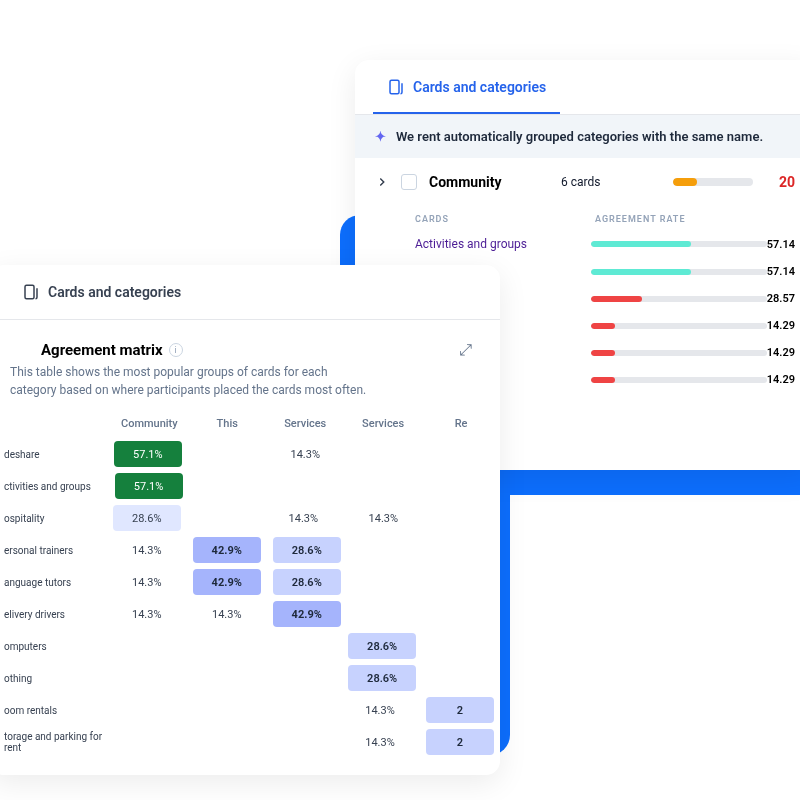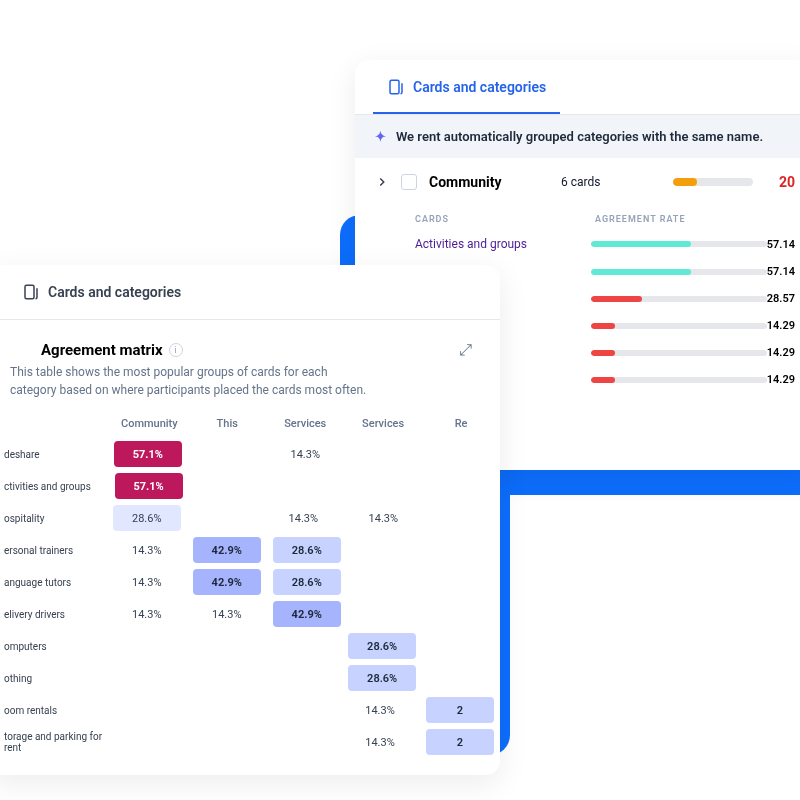--- a/index.html
+++ b/index.html
@@ -54,21 +54,21 @@
 .mh-label { width: 130px; padding-left: 14px; }
 .mh-col { width: 85px; text-align: center; color: #64748b; font-weight: 500; }
 .matrix-row { display: flex; align-items: center; padding: 3px 0; }
 .mr-label { width: 130px; padding-left: 14px; color: #374151; font-size: 10px; }
 .mr-col { width: 85px; text-align: center; padding: 0 6px; }
 .cell { display: inline-flex; align-items: center; justify-content: center; width: 68px; height: 26px; border-radius: 4px; font-size: 11px; }
 .cell.lv0 { background: transparent; color: #374151; }
 .cell.lv1 { background: #e0e7ff; color: #374151; }
 .cell.lv2 { background: #c7d2fe; color: #1e293b; font-weight: 600; }
 .cell.lv3 { background: #a5b4fc; color: #1e293b; font-weight: 700; }
-.cell.lv4 { background: #be185d; color: #fff; font-weight: 700; }
+.cell.lv4 { background: #15803d; color: #fff; font-weight: 400; }
 </style>
 </head>
 <body>
 
 <div class="blue-bg back"></div>
 <div class="blue-bg front"></div>
 
 <div class="panel back">
   <div class="tabs">
     <div class="tab active">

